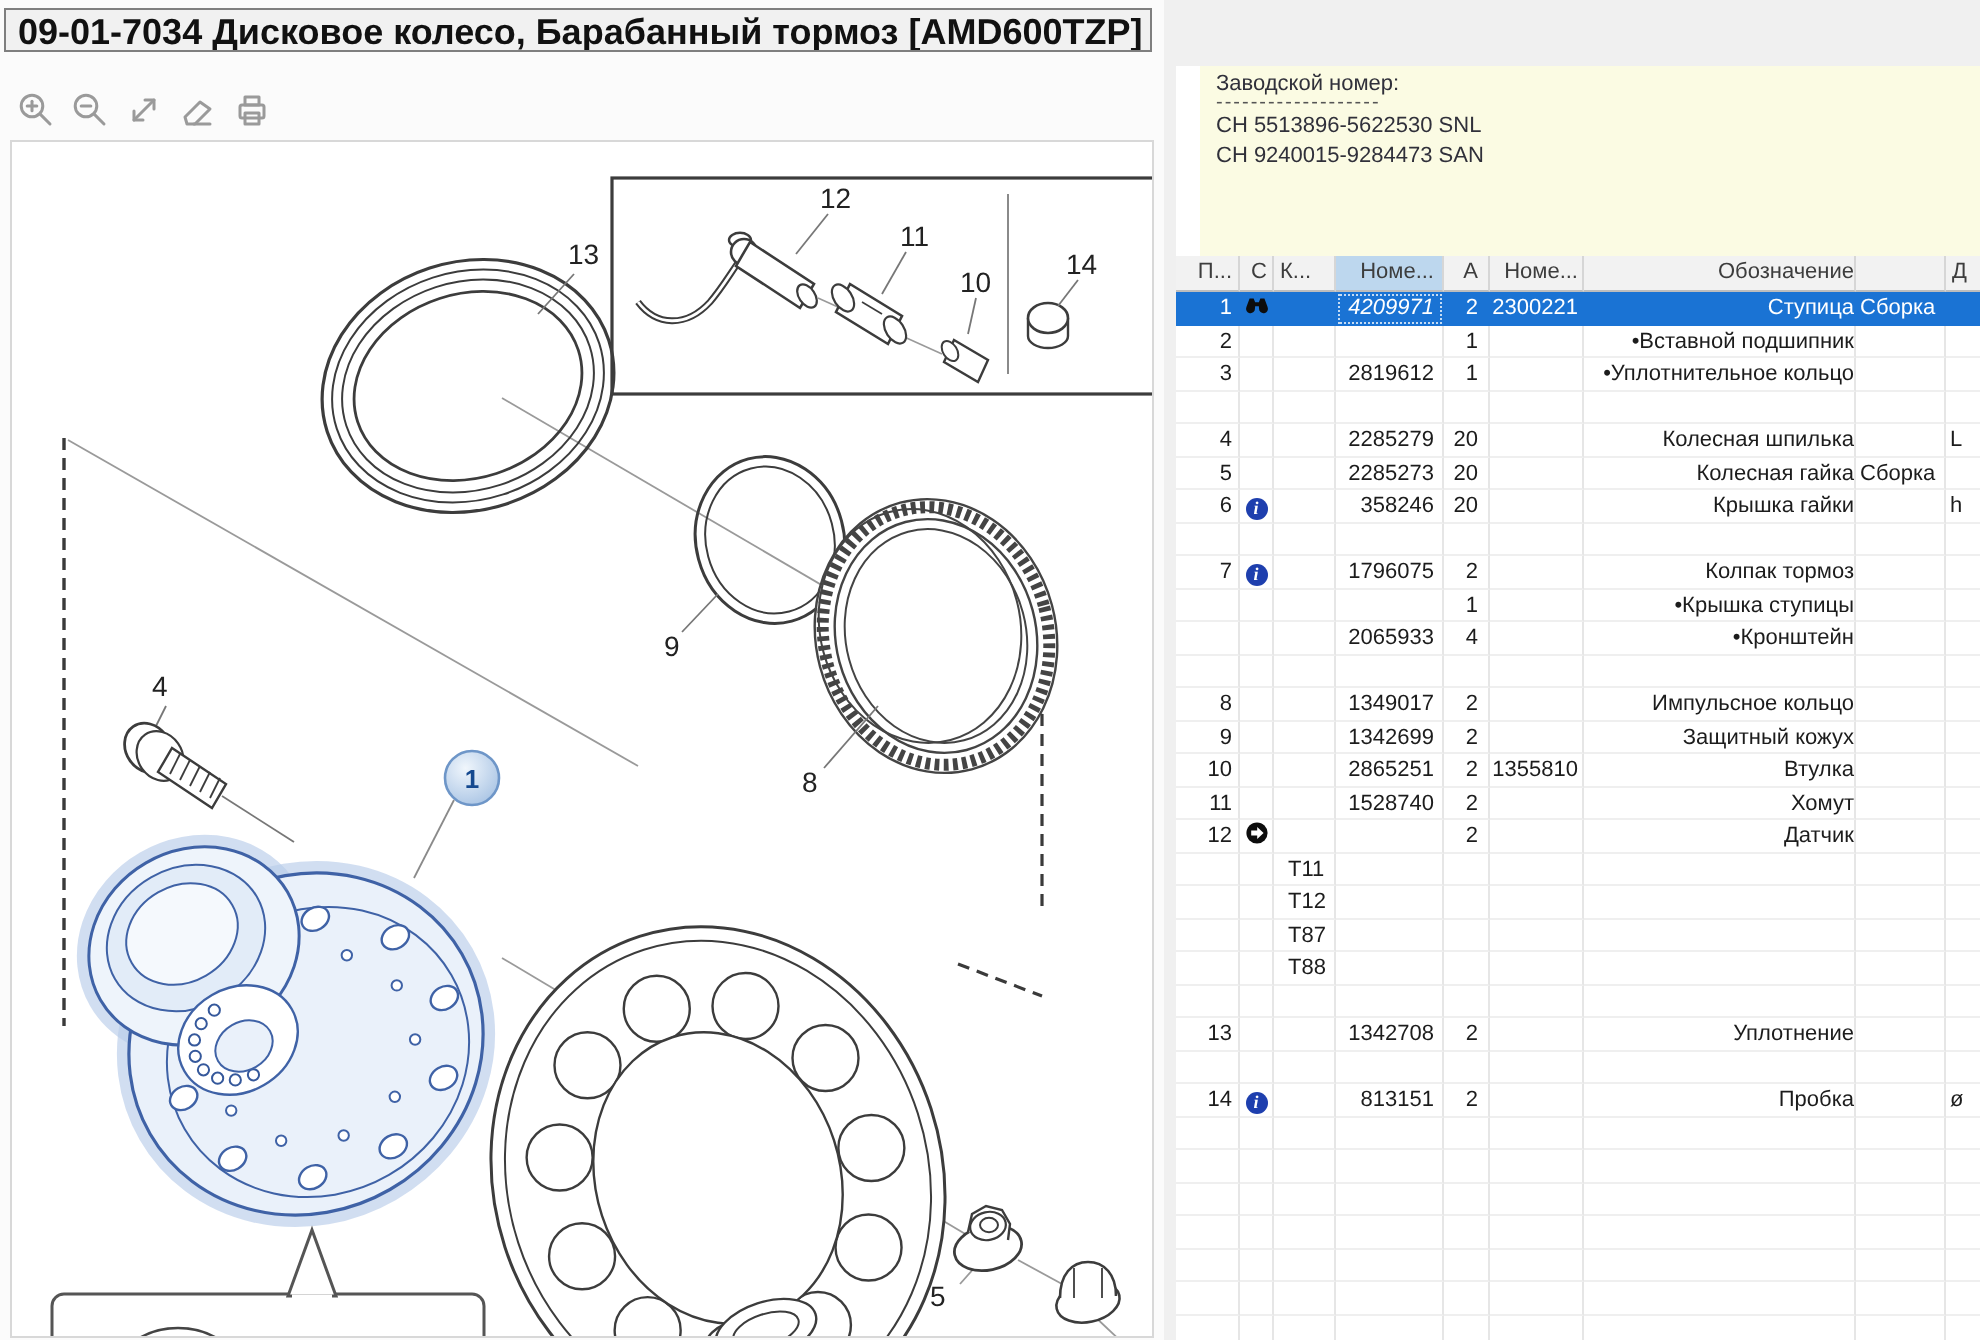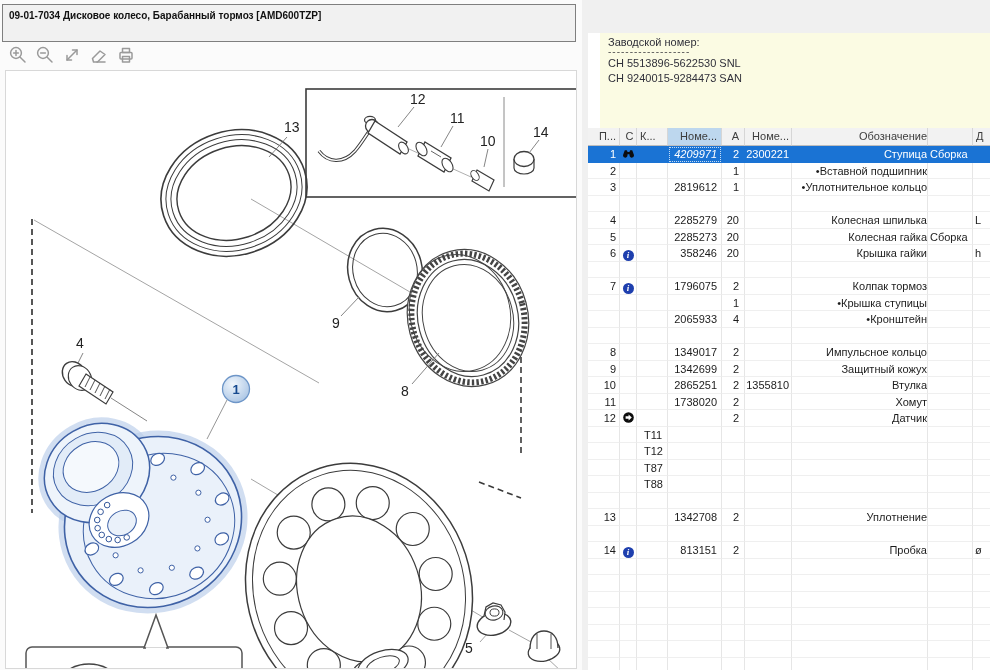--- a/index.html
+++ b/index.html
@@ -2,22 +2,22 @@
 <html style="--sel: #1a73d4; --sorted-bg: #bdd7ee; --info-bg: #fbfbe3;"><head>
 <meta charset="utf-8">
 <style>
   html,body{margin:0;padding:0;}
   body{width:990px;height:670px;overflow:hidden;background:#f0f0f0;
        font-family:"Liberation Sans",sans-serif;-webkit-font-smoothing:antialiased;}
   .app{position:relative;width:990px;height:670px;}
 
   
   .left-pane{position:absolute;left:0;top:0;width:582px;height:670px;background:#fbfbfb;}
-  .title-bar{position:absolute;left:2px;top:4px;width:574px;height:38px;background:#f1f1f1;
-             border:1px solid #7f7f7f;font-size:10px;font-weight:bold;color:#111;
+  .title-bar{position:absolute;left:2px;top:4px;width:574px;height:22px;background:#f1f1f1;
+             border:1px solid #7f7f7f;font-size:18px;font-weight:bold;color:#111;
              line-height:22px;padding-left:6px;box-sizing:border-box;white-space:nowrap;overflow:hidden;}
   .toolbar{position:absolute;left:7px;top:44px;display:flex;gap:5px;}
   .tbtn{width:22px;height:22px;display:flex;align-items:center;justify-content:center;cursor:pointer;}
   .tbtn svg{stroke:#9a9a9a;fill:none;stroke-width:1.5;stroke-linecap:round;stroke-linejoin:round;}
   .diagram-panel{position:absolute;left:5px;top:70px;width:572px;height:599px;background:#fff;
                  border:1px solid #d8d8d8;box-sizing:border-box;overflow:hidden;}
   .diagram-panel svg{display:block;}
   .dlabel{font-family:"Liberation Sans",sans-serif;font-size:14px;fill:#222;}
 
   
@@ -496,21 +496,21 @@
             <div class="cell c4">2</div>
             <div class="cell c5">1355810</div>
             <div class="cell c6">Втулка</div>
             <div class="cell c7"></div>
             <div class="cell c8"></div>
           </div>
           <div class="trow">
             <div class="cell c0">11</div>
             <div class="cell c1"></div>
             <div class="cell c2"></div>
-            <div class="cell c3">1738020</div>
+            <div class="cell c3">1528740</div>
             <div class="cell c4">2</div>
             <div class="cell c5"></div>
             <div class="cell c6">Хомут</div>
             <div class="cell c7"></div>
             <div class="cell c8"></div>
           </div>
           <div class="trow">
             <div class="cell c0">12</div>
             <div class="cell c1"><span class="ic-wrap"><svg width="11" height="11" viewBox="0 0 11 11">
                   <circle cx="5.5" cy="5.5" r="5.3" fill="#0d0d0d"></circle>

